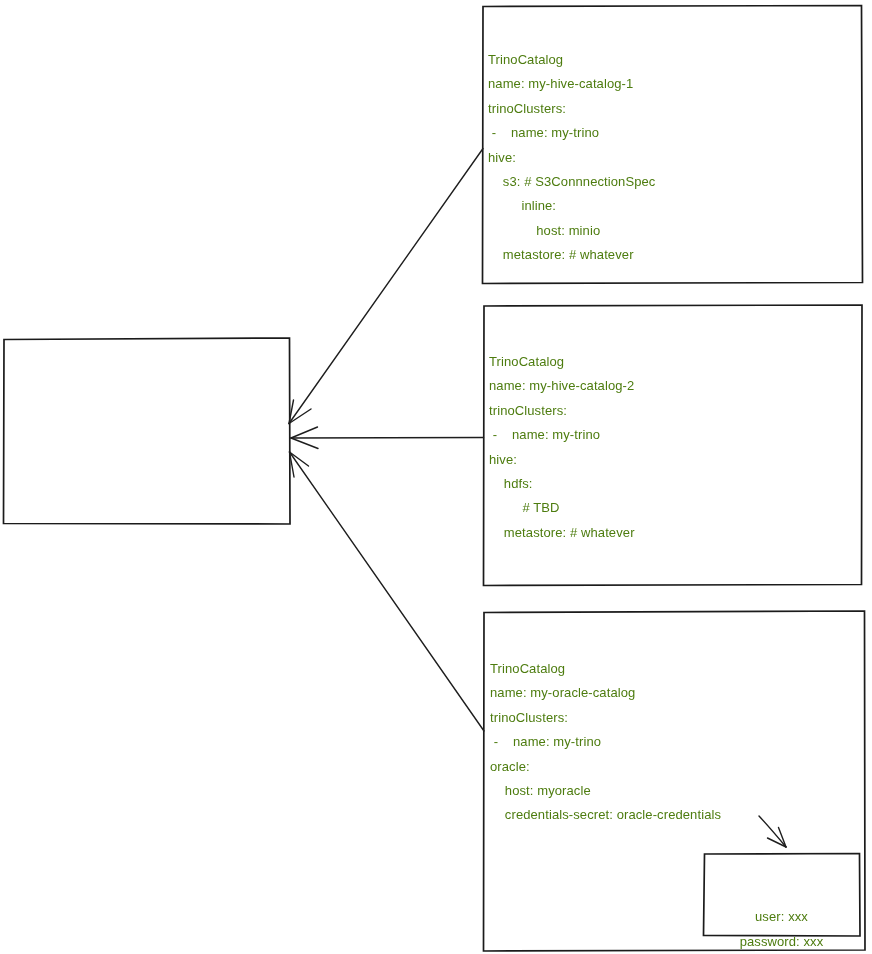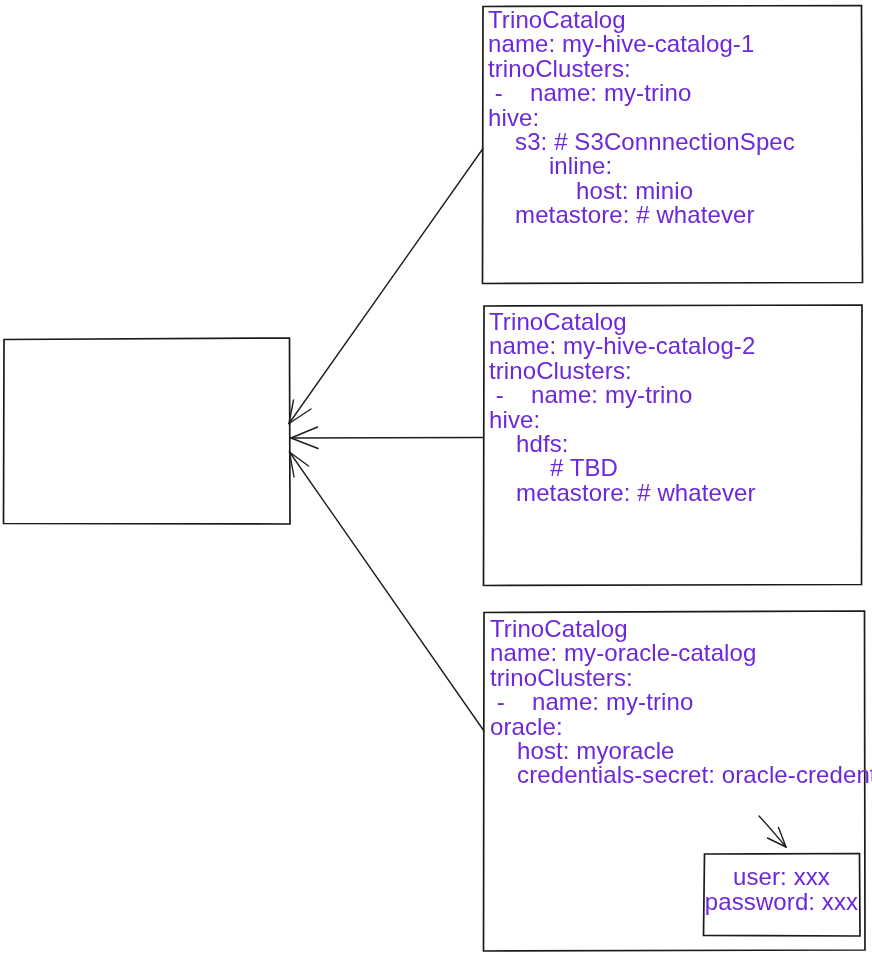--- a/index.html
+++ b/index.html
@@ -18,25 +18,26 @@
   }
   svg.layer {
     position: absolute;
     left: 0;
     top: 0;
     width: 872px;
     height: 954px;
   }
   .node-text {
     position: absolute;
-    font-size: 24px;
+    font-size: 13px;
     line-height: 24.4px;
     white-space: pre;
-    color: #6d28d9;
+    color: #4d7c0f;
     letter-spacing: 0.1px;
+    margin-top: 40px;
   }
   .cluster-text   { left: 9px;   top: 342px; }
   .catalog1-text  { left: 488px; top: 8px;   }
   .catalog2-text  { left: 489px; top: 310px; }
   .catalog3-text  { left: 490px; top: 617px; }
   .credentials-text {
     left: 703px;
     top: 853px;
     width: 157px;
     height: 73px;

